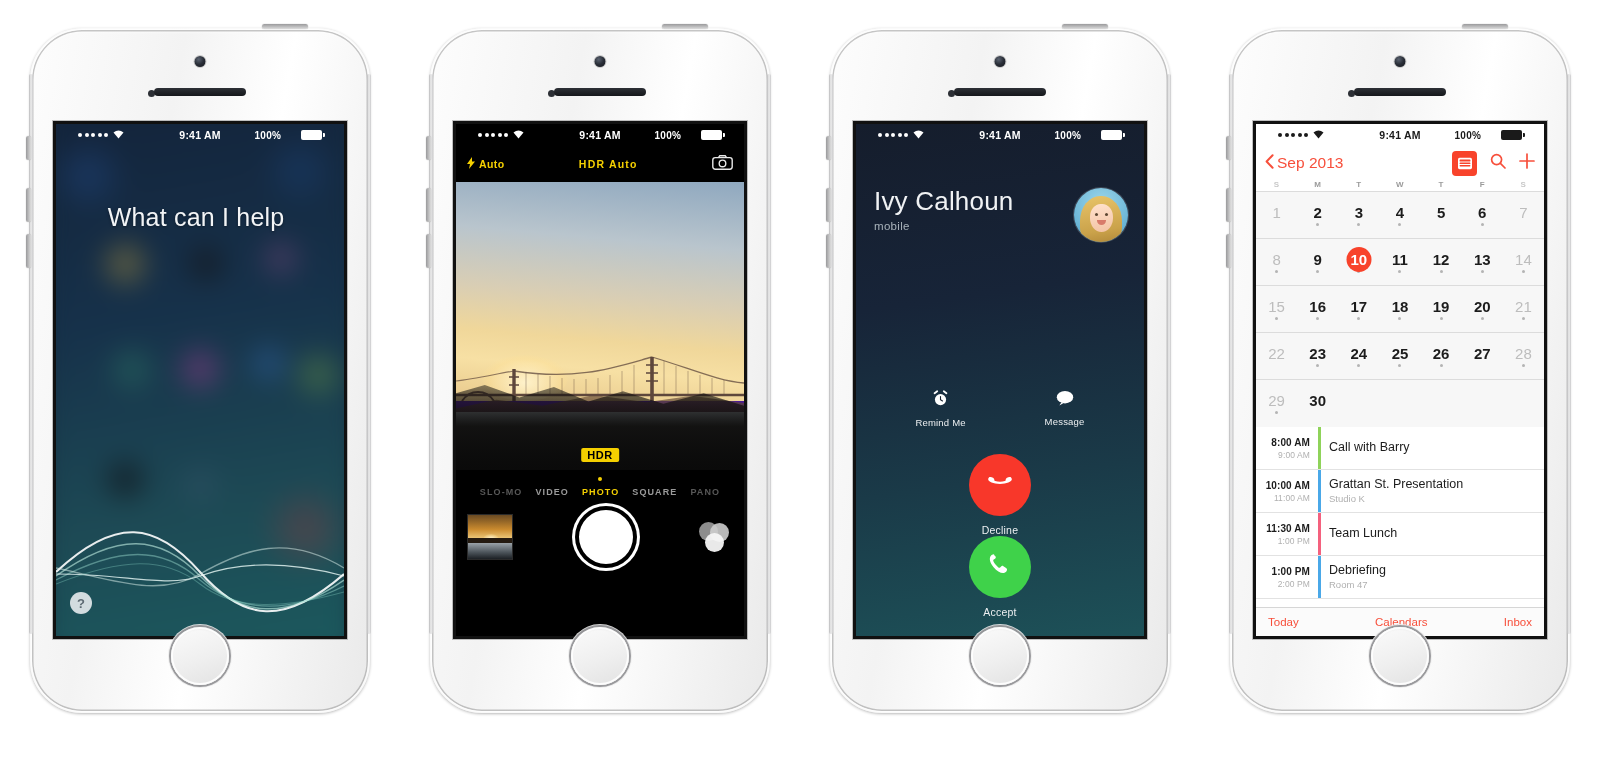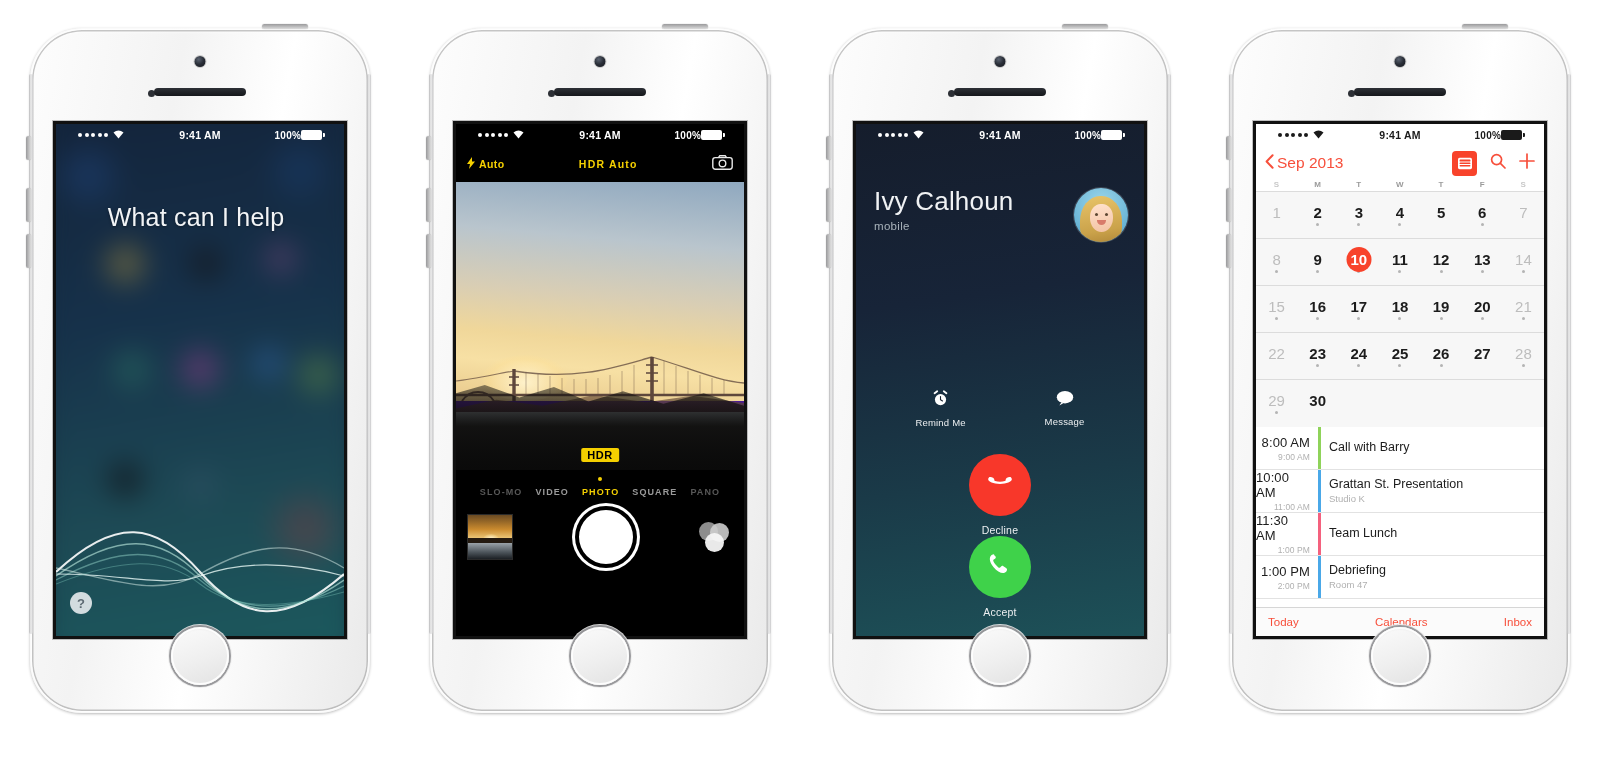--- a/index.html
+++ b/index.html
@@ -66,21 +66,21 @@
                 inset 0 1px 3px rgba(0,0,0,.12);
   }
 
   
   .statusbar{ position:relative; height:22px; display:flex; align-items:center;
     padding:0 22px; font-size:10px; font-weight:bold; letter-spacing:.2px; z-index:6;}
   .sb-left{display:flex;align-items:center;gap:5px;flex:1;}
   .dots{display:flex;gap:2.5px;}
   .dots i{width:4px;height:4px;border-radius:50%;display:block;}
   .sb-center{flex:0 0 auto;font-size:10.5px;}
-  .sb-right{flex:1;display:flex;align-items:center;justify-content:flex-end;gap:0;}
+  .sb-right{flex:1;display:flex;align-items:center;justify-content:flex-end;gap:20px;}
   .batt{width:21px;height:9.5px;border-radius:2px;position:relative;}
   .batt::after{content:"";position:absolute;right:-3px;top:2.5px;width:2px;height:4.5px;border-radius:0 1px 1px 0;}
   .wifi{font-size:11px;line-height:1;}
   .sb-dark{color:#fff;}
   .sb-dark .dots i{background:#fff;}
   .sb-dark .batt{background:#fff;} .sb-dark .batt::after{background:#fff;}
   .sb-light{color:#1a1a1a;}
   .sb-light .dots i{background:#1a1a1a;}
   .sb-light .batt{background:#1a1a1a;} .sb-light .batt::after{background:#1a1a1a;}
 
@@ -194,21 +194,21 @@
   .cday .n{font-size:15px;font-weight:bold;color:#1c1c1c;line-height:1;}
   .cday.mut .n{color:#bdbdbd;font-weight:normal;}
   .cday .ev{width:3px;height:3px;border-radius:50%;background:#b4b4b4;}
   .cday .ev.off{background:transparent;}
   .cday.sel .n{color:#fff;position:relative;z-index:2;}
   .cday.sel::before{content:"";position:absolute;top:50%;left:50%;transform:translate(-50%,-60%);
     width:25px;height:25px;border-radius:50%;background:#f8432b;z-index:1;}
   .cal-events{flex:1;background:#fff;overflow:hidden;}
   .ev-row{display:flex;align-items:stretch;height:43px;border-bottom:1px solid #e2e2e2;}
   .ev-time{flex:0 0 62px;display:flex;flex-direction:column;justify-content:center;align-items:flex-end;padding-right:8px;gap:2px;}
-  .ev-t1{font-size:13px;font-weight:normal;color:#1c1c1c;letter-spacing:.1px;}
+  .ev-t1{font-size:10px;font-weight:bold;color:#1c1c1c;letter-spacing:.1px;}
   .ev-t2{font-size:8.5px;color:#b0b0b0;letter-spacing:.1px;}
   .ev-bar{flex:0 0 3px;}
   .ev-txt{flex:1;display:flex;flex-direction:column;justify-content:center;padding-left:8px;gap:1px;}
   .ev-title{font-size:12.5px;color:#1c1c1c;line-height:1.1;}
   .ev-loc{font-size:9.5px;color:#b0b0b0;}
   .cal-tabs{height:29px;display:flex;align-items:center;justify-content:space-between;
     padding:0 12px;background:#fbfbfb;border-top:1px solid #d6d6d6;}
   .cal-tabs span{color:#f74f3b;font-size:11.5px;}
 </style>
 </head>

